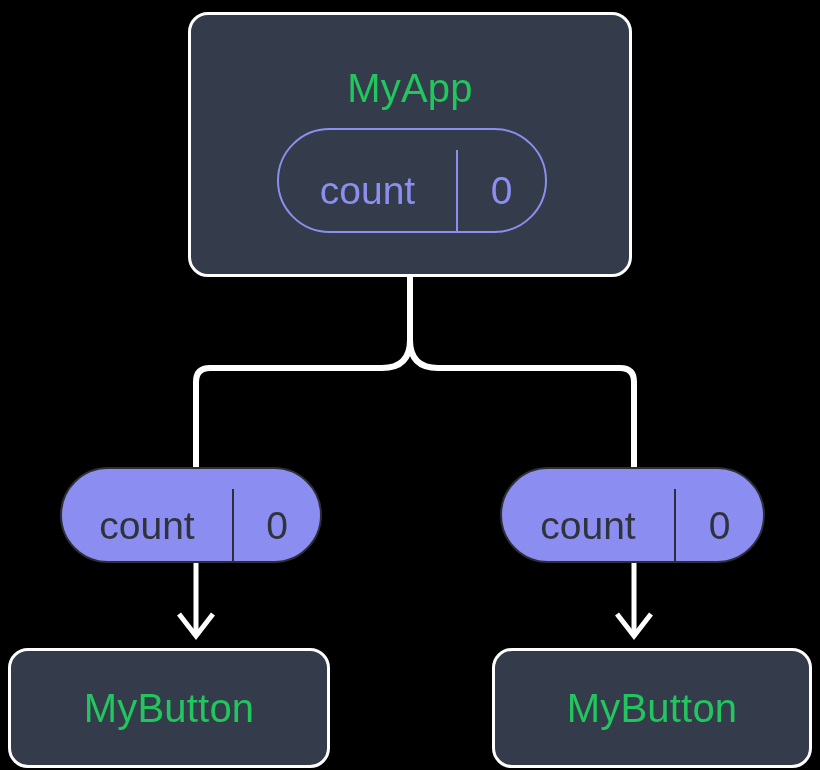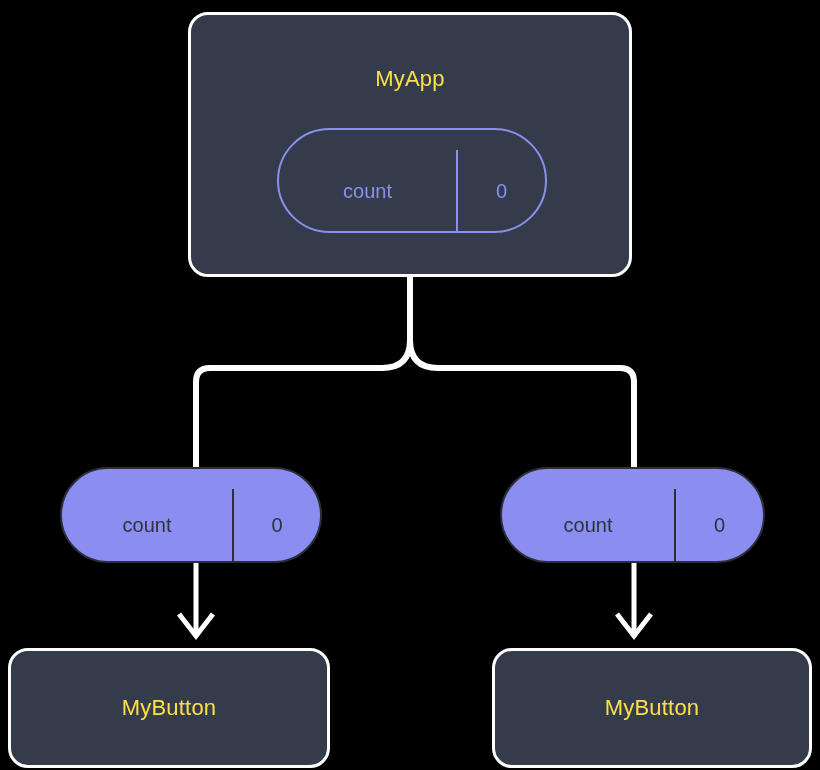--- a/index.html
+++ b/index.html
@@ -29,22 +29,22 @@
     position: absolute;
     box-sizing: border-box;
     background: #343b4a;
     border: 3px solid #ffffff;
     border-radius: 20px;
     display: flex;
     flex-direction: column;
     align-items: center;
   }
   .comp-title {
-    color: #fde047;
-    font-size: 22px;
+    color: #22c55e;
+    font-size: 40px;
     line-height: 1;
     letter-spacing: 0.2px;
     white-space: nowrap;
   }
   
   #root-node {
     left: 188px;
     top: 12px;
     width: 444px;
     height: 265px;
@@ -77,21 +77,21 @@
     display: flex;
     align-items: stretch;
     border-radius: 999px;
     overflow: hidden;
   }
   .pill .pill-key,
   .pill .pill-val {
     display: flex;
     align-items: center;
     justify-content: center;
-    font-size: 20px;
+    font-size: 39px;
     line-height: 1;
     white-space: nowrap;
     margin-top: 20px;
   }
   
   #root-pill {
     left: 277px;
     top: 128px;
     width: 270px;
     height: 105px;

